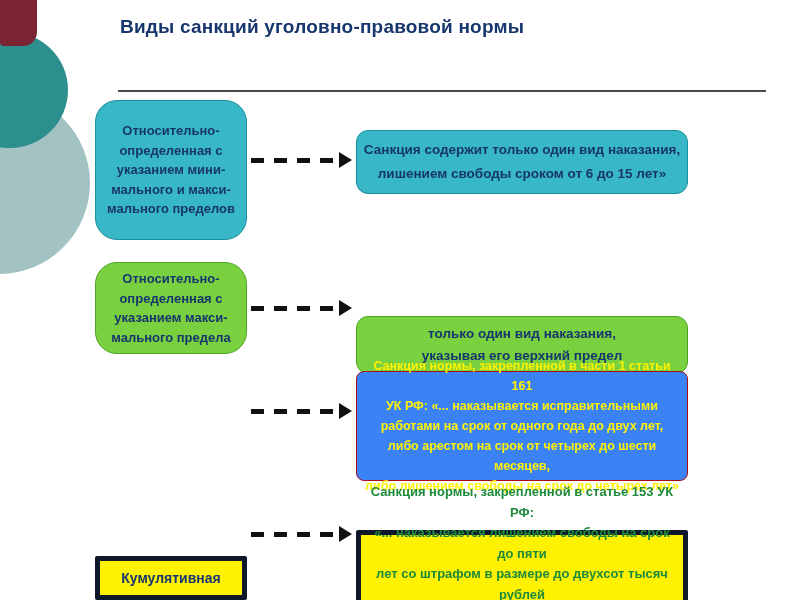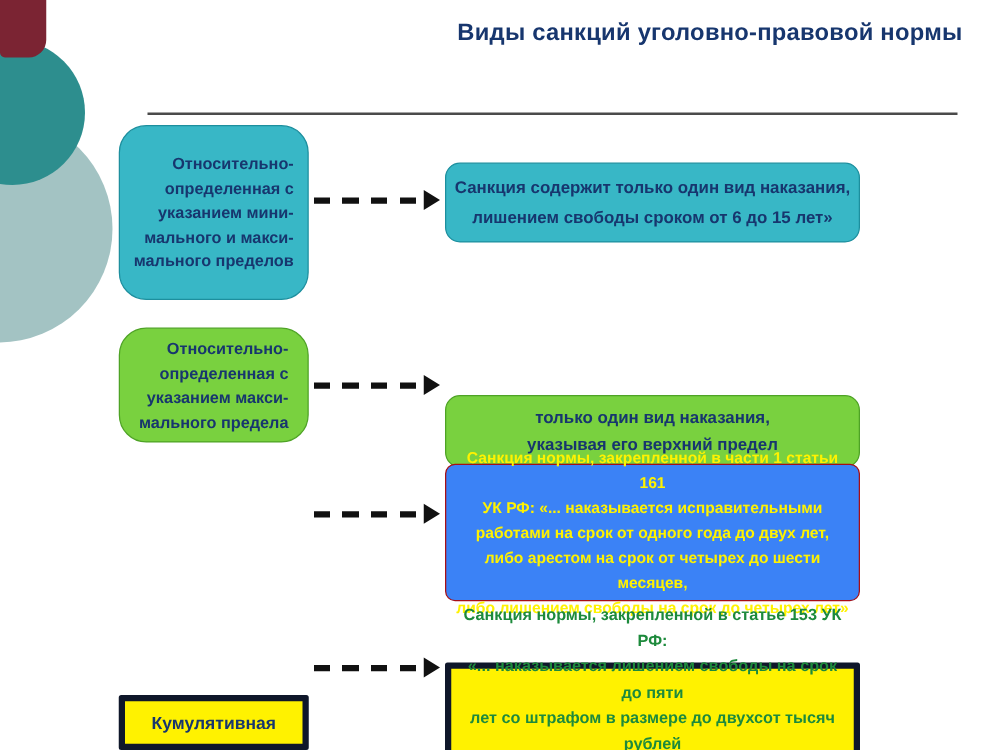--- a/index.html
+++ b/index.html
@@ -8,28 +8,28 @@
   .slide { position:relative; width:800px; height:600px; background:#ffffff; overflow:hidden; }
 
   
   .circle { position:absolute; border-radius:50%; }
   .circle-light { left:-92px; top:92px; width:182px; height:182px; background:#a3c3c3; }
   .circle-dark  { left:-48px; top:32px; width:116px; height:116px; background:#2d8e8e; }
   .corner-red   { position:absolute; left:0; top:0; width:37px; height:46px;
                   background:#7b2433; border-radius:0 0 14px 4px; }
 
   
-  .title { position:absolute; left:120px; top:16px; width:650px; text-align:right;
+  .title { position:absolute; left:120px; top:16px; width:650px; text-align:left;
            font-size:19px; font-weight:bold; color:#17366e; letter-spacing:.2px; }
   .rule  { position:absolute; left:118px; top:90px; width:648px; border-top:2px solid #4a4a4a; }
 
   
   .box { position:absolute; display:flex; align-items:center; justify-content:center;
          text-align:center; font-weight:bold; white-space:pre-line; padding:4px 6px; }
-  .left-col  { left:95px;  width:152px;text-align:right; }
+  .left-col  { left:95px;  width:152px; }
   .right-col { left:356px; width:332px; }
 
   .teal   { background:#38b7c6; border:1px solid #1d8f9e; }
   .green  { background:#79d13f; border:1px solid #4ea325; }
   .redbg  { background:#3b82f6; border:1px solid #a80f15; }
   .yellbg { background:#fff200; border:5px solid #0f172a;margin-top:44px; }
 
   .navy-text   { color:#17366e; }
   .yellow-text { color:#fff200; }
   .green-text  { color:#1d8a3c; }

